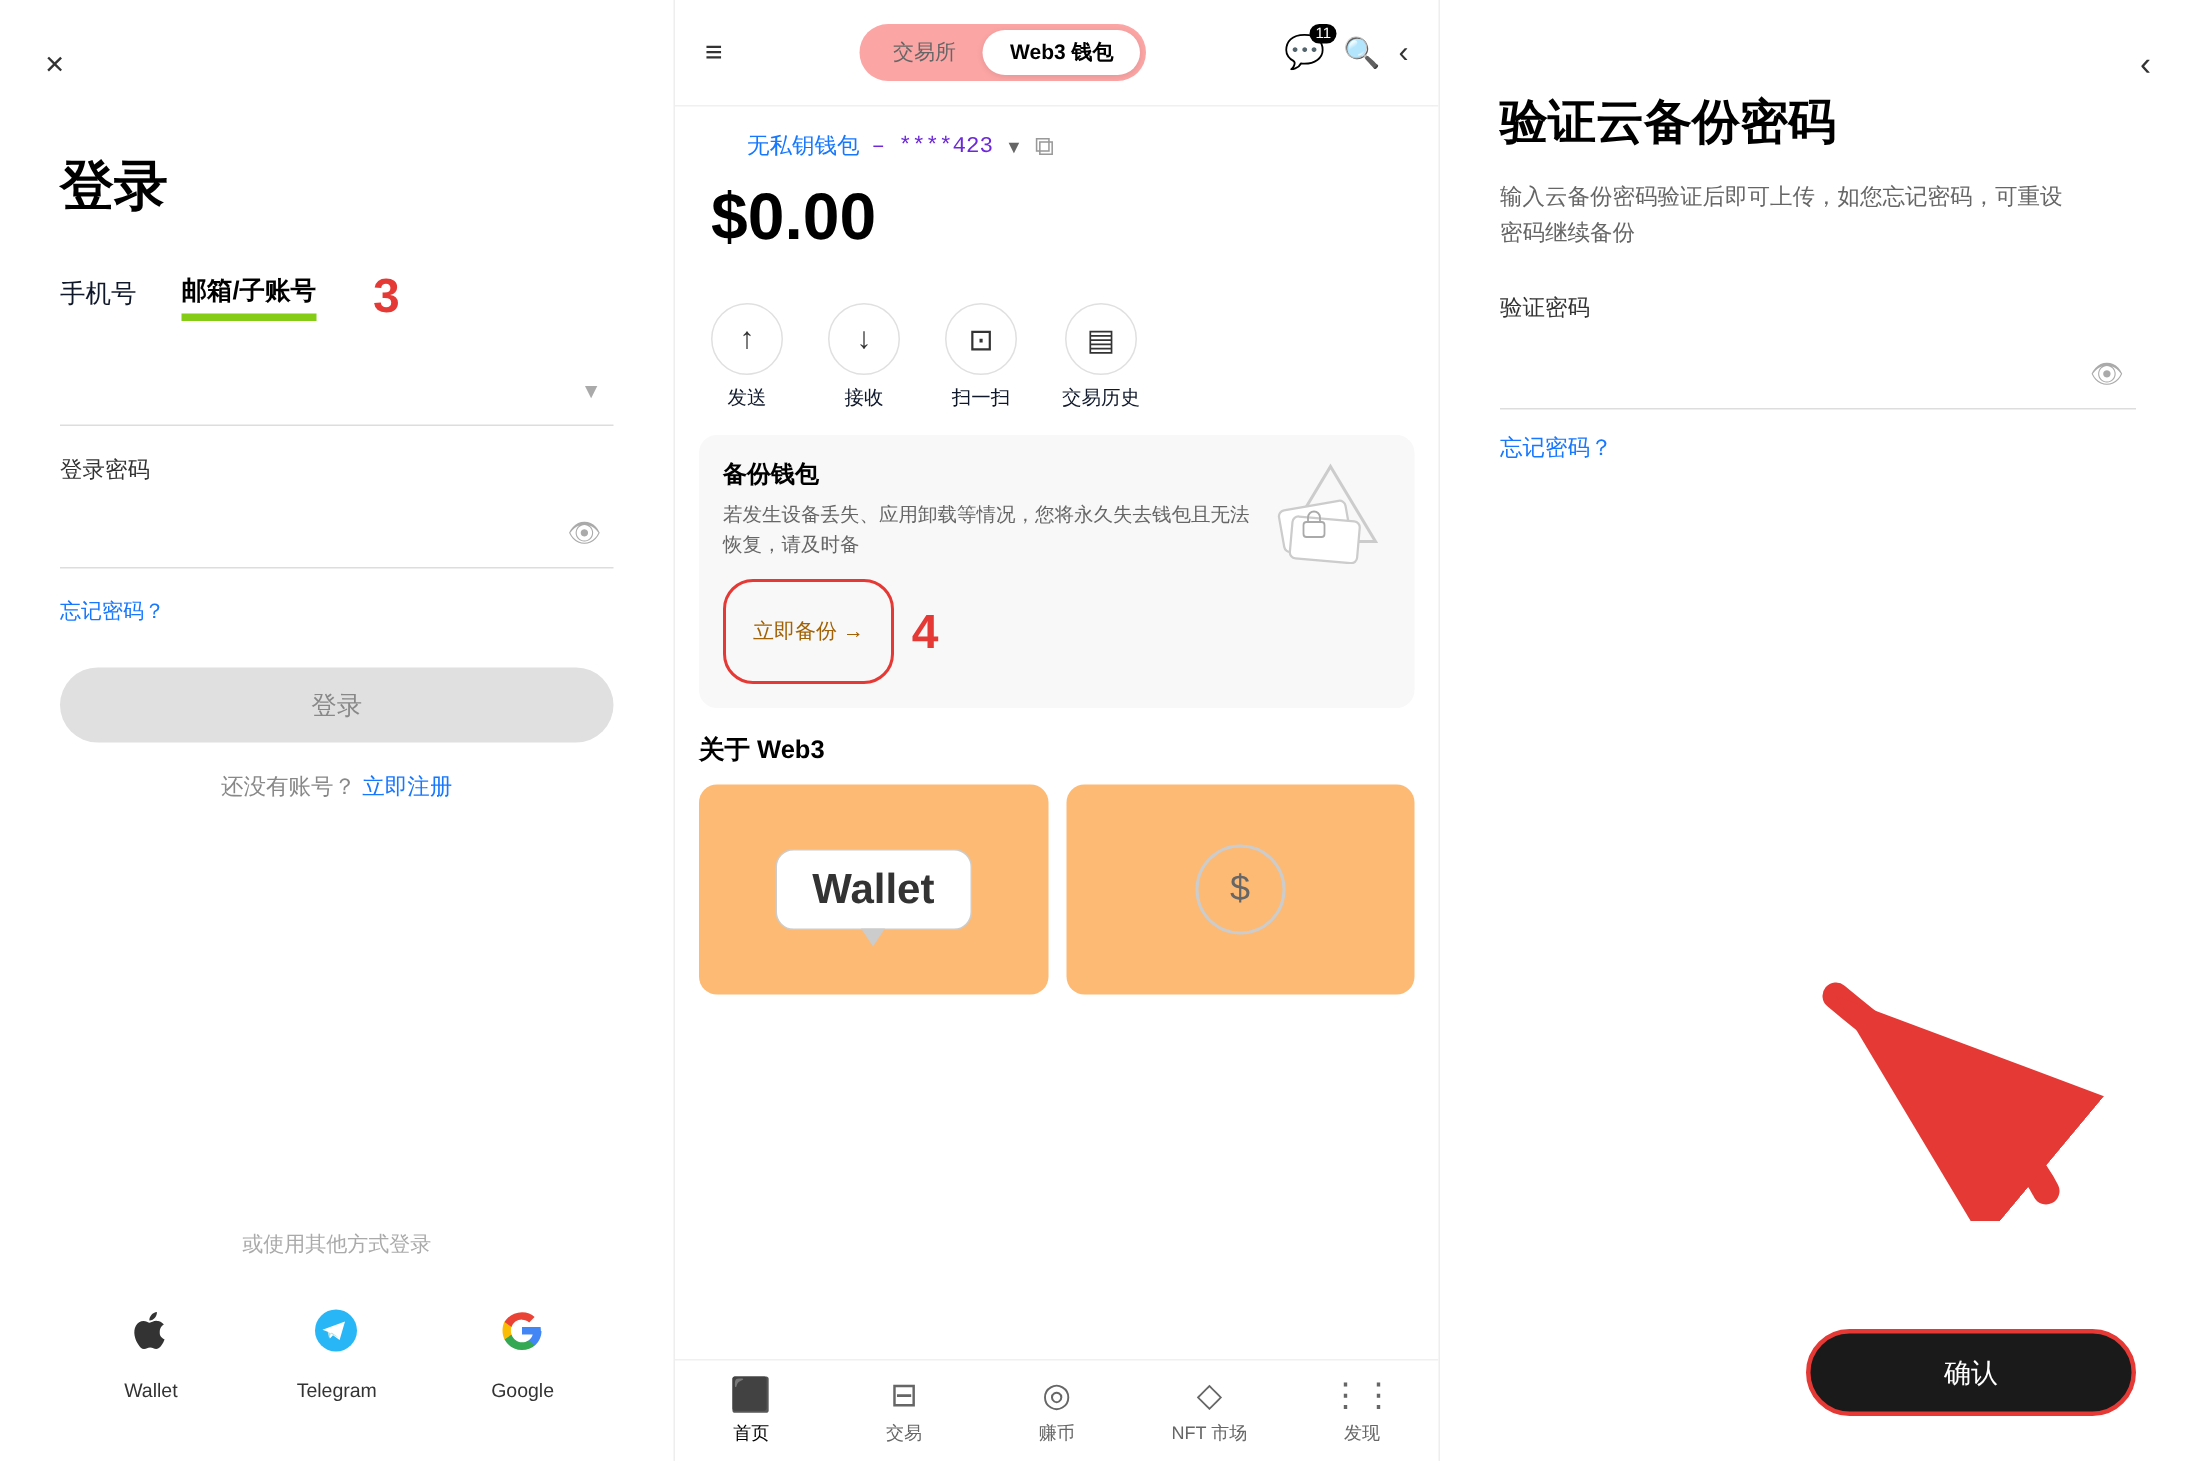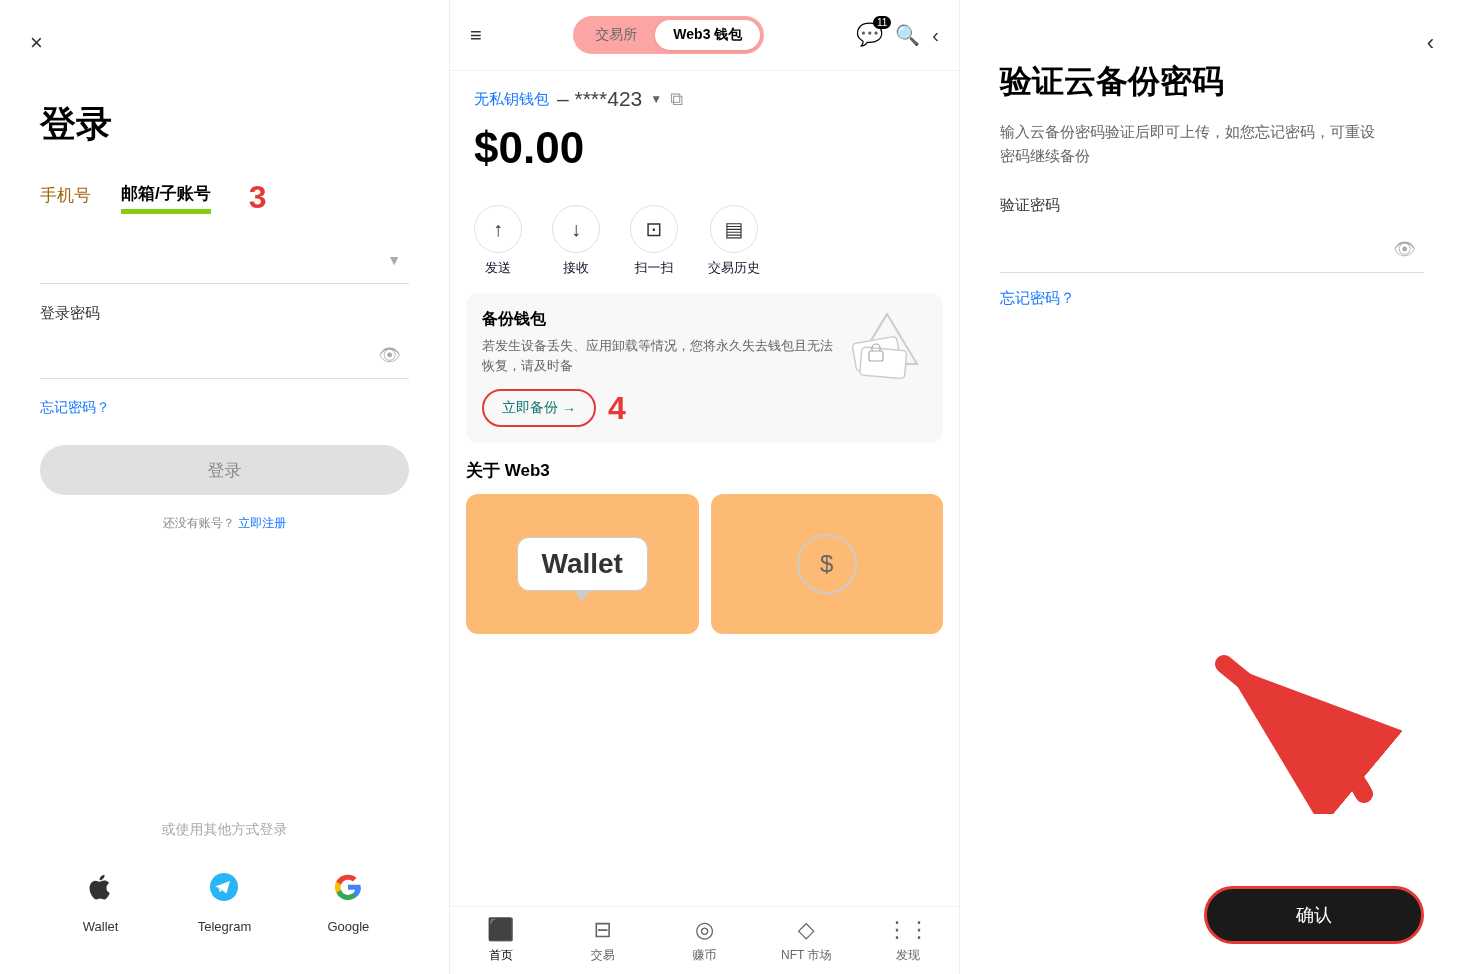--- a/index.html
+++ b/index.html
@@ -40,21 +40,21 @@
       margin-bottom: 30px;
     }
     .tab-row {
       display: flex;
       gap: 30px;
       margin-bottom: 20px;
       align-items: center;
     }
     .tab-item {
       font-size: 17px;
-      color: #a16207;
+      color: #0f172a;
       cursor: pointer;
       padding-bottom: 4px;
     }
     .tab-item.active {
       color: #000;
       font-weight: 600;
       border-bottom: 5px solid #84cc16;
     }
     .step-badge {
       font-size: 32px;
@@ -110,21 +110,21 @@
       border-radius: 28px;
       background: #e0e0e0;
       border: none;
       font-size: 17px;
       color: #888;
       cursor: pointer;
       margin-bottom: 20px;
     }
     .register-row {
       text-align: center;
-      font-size: 12px;
+      font-size: 15px;
       color: #888;
       margin-bottom: auto;
     }
     .register-row a {
       color: #1677ff;
       text-decoration: none;
     }
     .divider-text {
       text-align: center;
       font-size: 14px;
@@ -228,24 +228,26 @@
     }
     .wallet-account {
       display: flex;
       align-items: center;
       gap: 8px;
       margin-bottom: 12px;
     }
     .wallet-name {
       color: #1677ff;
       font-size: 15px;
+      margin-left: 24px;
     }
     .wallet-addr {
-      color: #404040;
-      font-size: 21px;
+      color: #6d28d9;
+      font-size: 15px;
+      font-family: Liberation Mono, monospace;
     }
     .wallet-dropdown {
       color: #666;
       font-size: 12px;
     }
     .wallet-copy {
       font-size: 18px;
       color: #999;
       cursor: pointer;
     }
@@ -304,23 +306,23 @@
       font-size: 13px;
       color: #666;
       line-height: 1.5;
       margin-bottom: 14px;
     }
     .backup-btn {
       display: inline-flex;
       align-items: center;
       gap: 6px;
       border: 2px solid #e53935;
-      color: #0f766e;
+      color: #a16207;
       border-radius: 20px;
-      padding: 8px 18px;
+      padding: 24px 18px;
       font-size: 14px;
       cursor: pointer;
       background: transparent;
       font-weight: 500;
     }
     .backup-illustration {
       width: 80px;
       flex-shrink: 0;
     }
     .backup-illustration svg {

